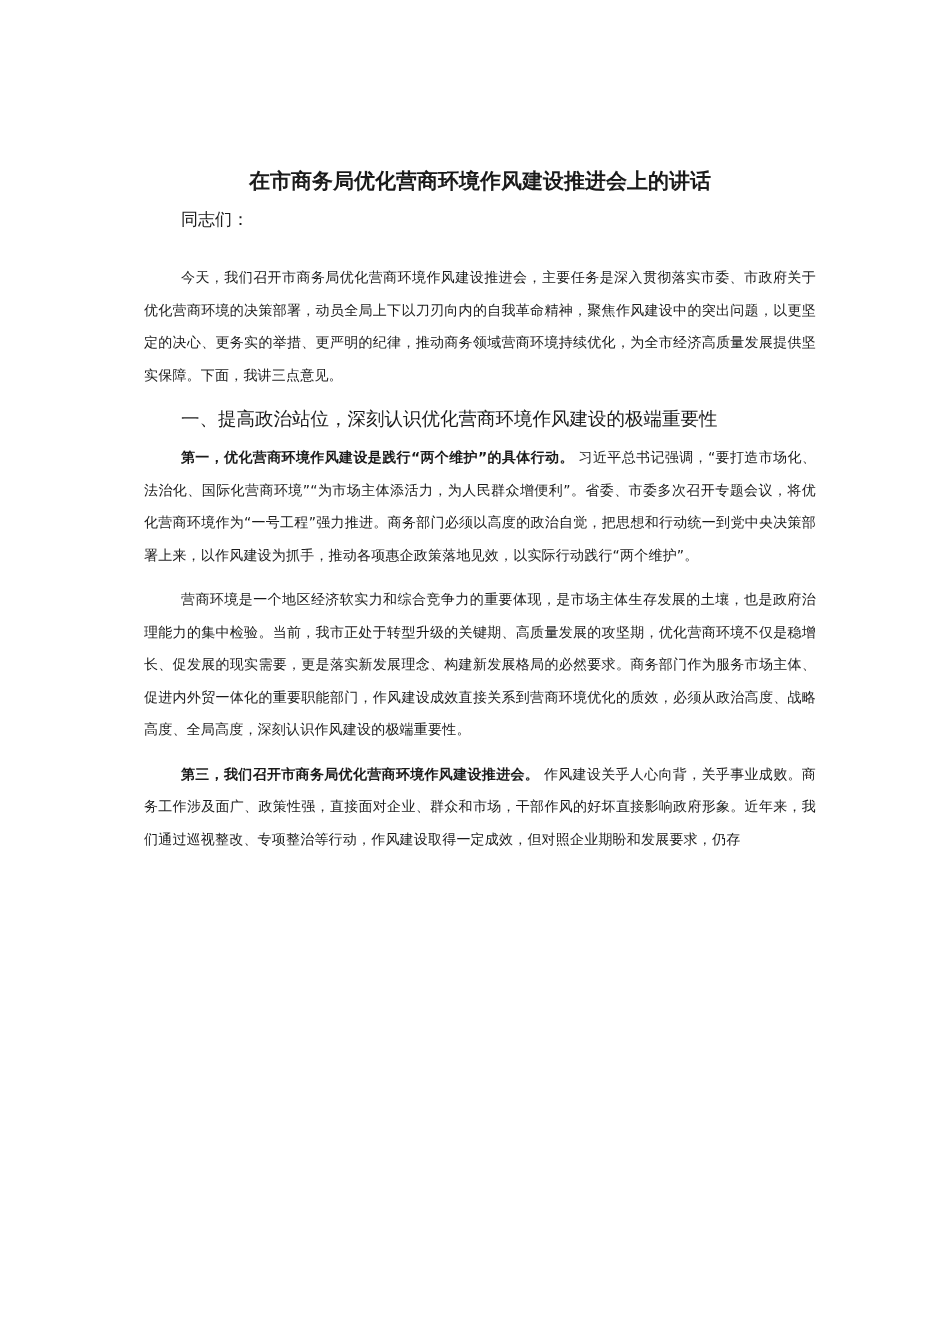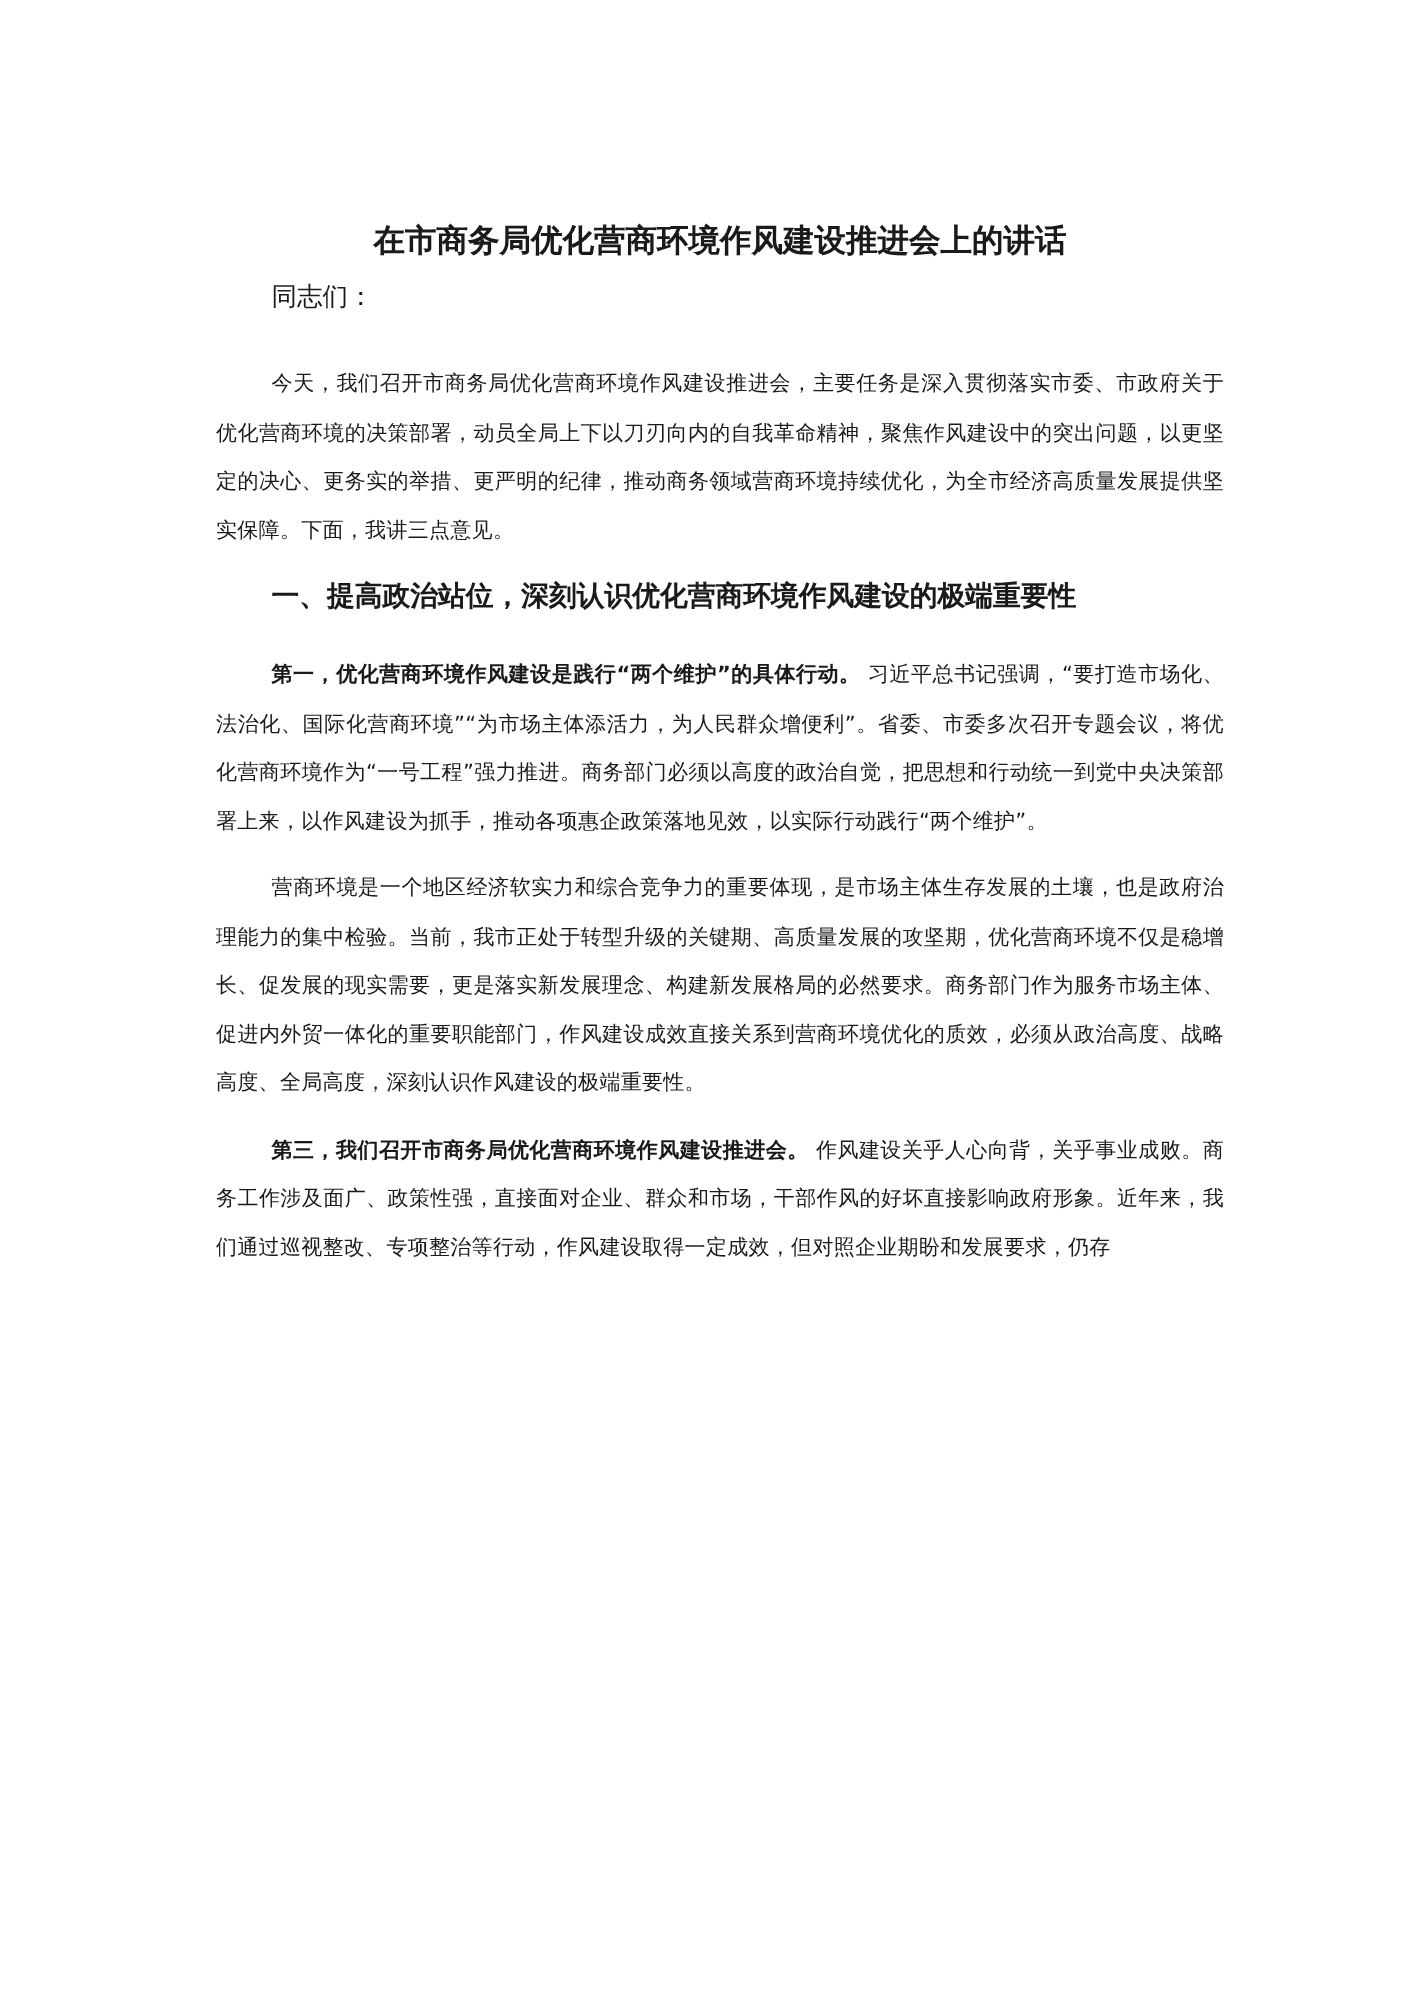--- a/index.html
+++ b/index.html
@@ -11,21 +11,21 @@
       width: 950px;
       height: 1344px;
       position: relative;
       overflow: hidden;
       font-family: "DejaVu Sans", "Liberation Sans", sans-serif;
       color: #1a1a1a;
     }
     .page {
       position: absolute;
       left: 144px;
-      top: 144px;
+      top: 165px;
       width: 672px;
     }
     .title {
       text-align: center;
       font-size: 21px;
       font-weight: bold;
       line-height: 32px;
       margin: 0 0 6px 0;
       letter-spacing: 0px;
     }
@@ -39,24 +39,24 @@
       font-size: 14px;
       line-height: 32.5px;
       text-indent: 37px;
       margin: 0 0 12px 0;
       text-align: justify;
       text-justify: inter-character;
       letter-spacing: 0.2px;
     }
     .heading {
       font-size: 18.5px;
-      font-weight: bold;
+      font-weight: normal;
       line-height: 32px;
       text-indent: 37px;
-      margin: 0 0 20px 0;
+      margin: 0 0 6px 0;
     }
     .lead {
       font-weight: bold;
     }
   </style>
 </head>
 <body>
 
 <div class="page">
   <h1 class="title">在市商务局优化营商环境作风建设推进会上的讲话</h1>

